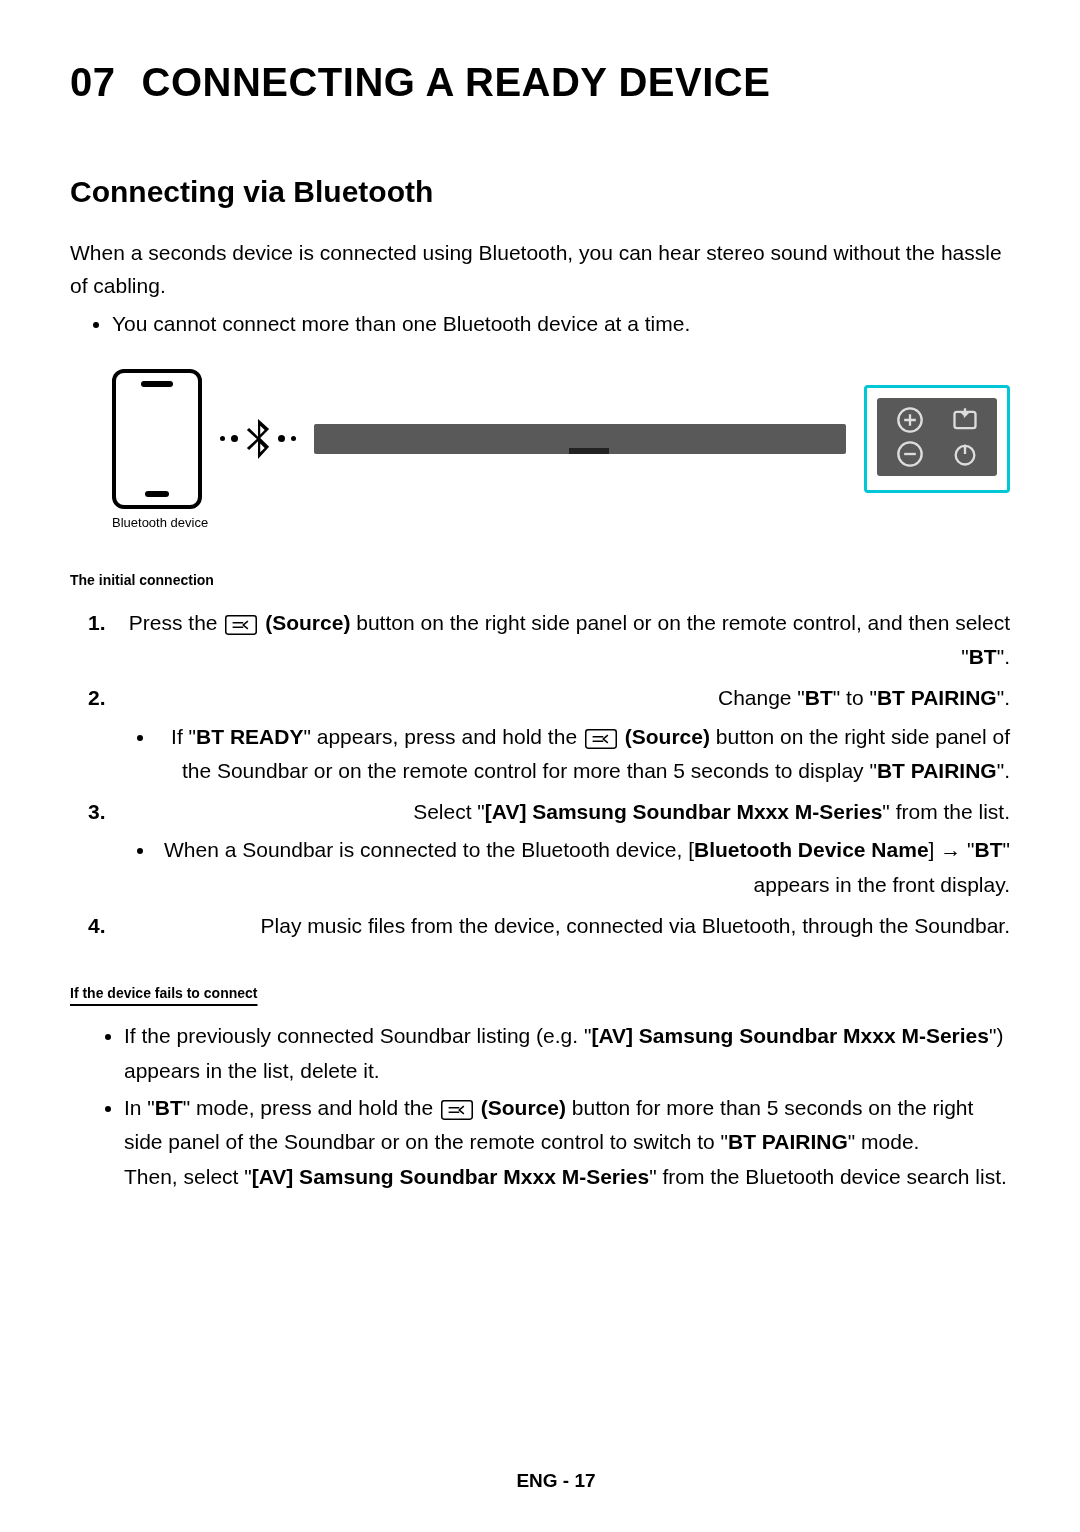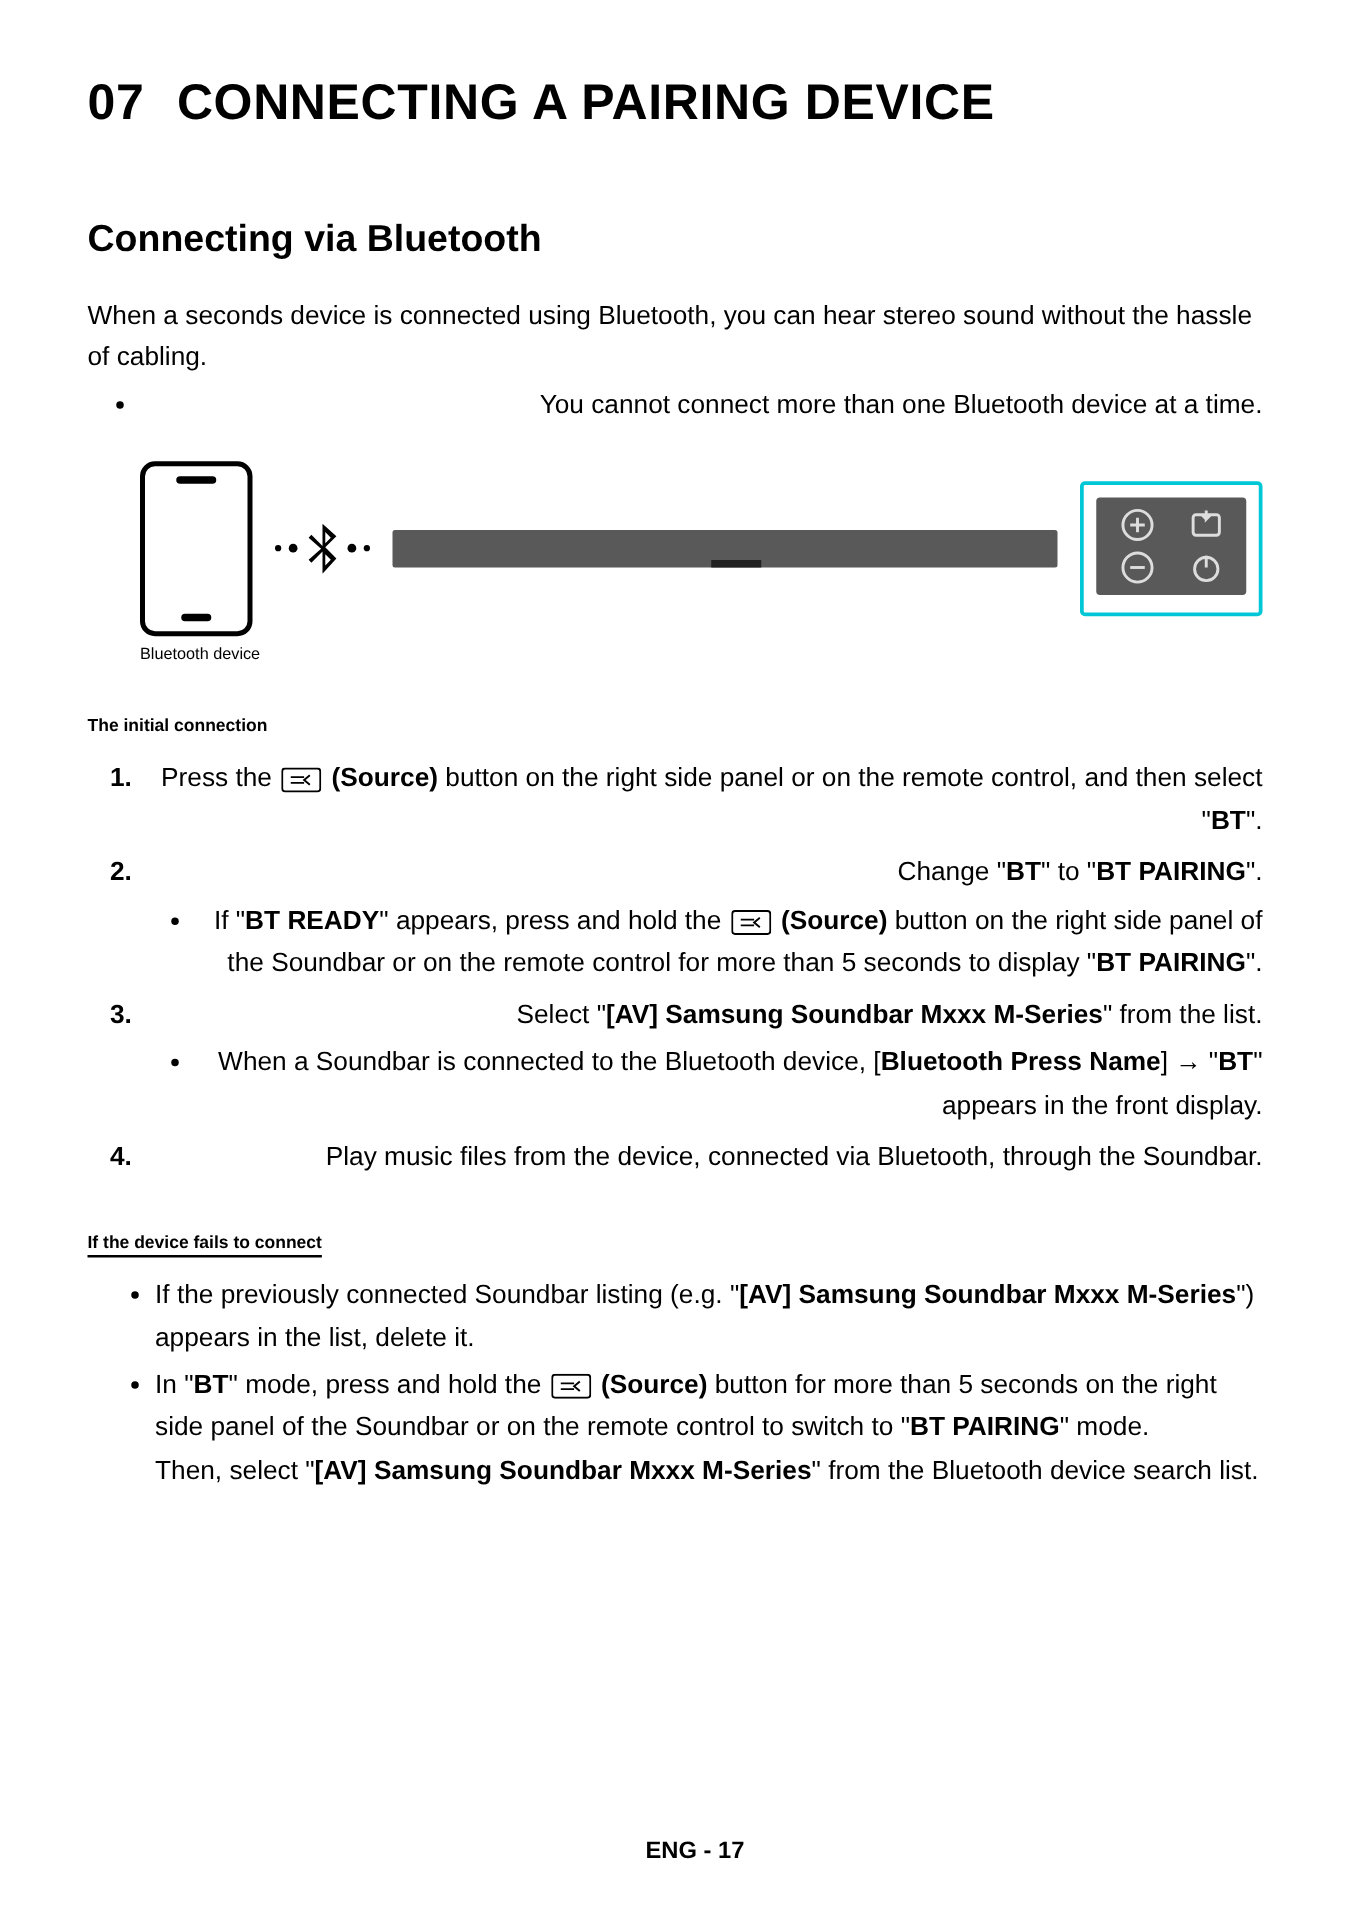--- a/index.html
+++ b/index.html
@@ -3,21 +3,21 @@
 <meta charset="utf-8">
 <style>
   * { box-sizing: border-box; margin: 0; padding: 0; }
   html, body { width: 1080px; height: 1532px; background: #fff; font-family: Arial, Helvetica, sans-serif; color: #000; }
   .page { padding: 60px 70px 40px 70px; position: relative; height: 100%; }
   .chapter-title { font-size: 40px; font-weight: 900; letter-spacing: 0.5px; margin-bottom: 70px; }
   .chapter-title .num { margin-right: 26px; }
   .section-title { font-size: 30px; font-weight: 900; margin-bottom: 28px; }
   .para { font-size: 21px; line-height: 1.55; margin-bottom: 6px; }
   ul.top-bullets { list-style: disc; padding-left: 42px; margin-top: 2px; margin-bottom: 28px; }
-  ul.top-bullets li { font-size: 21px; line-height: 1.55; text-align: right; }
+  ul.top-bullets li { font-size: 21px; line-height: 1.55; }
   .diagram { display: flex; align-items: center; gap: 18px; margin: 10px 0 6px 42px; }
   .phone { width: 90px; height: 140px; border: 4px solid #000; border-radius: 12px; position: relative; background: #fff; }
   .phone::before { content: ""; position: absolute; top: 8px; left: 30%; width: 40%; height: 6px; background: #000; border-radius: 3px; }
   .phone::after { content: ""; position: absolute; bottom: 8px; left: 35%; width: 30%; height: 6px; background: #000; border-radius: 3px; }
   .bt-link { display: flex; align-items: center; gap: 6px; font-size: 30px; line-height: 1; }
   .bt-link .dot { width: 7px; height: 7px; background: #000; border-radius: 50%; }
   .bt-link .dot.sm { width: 5px; height: 5px; }
   .bt-link .bt-svg { width: 28px; height: 40px; }
   .soundbar { flex: 1; height: 30px; background: #595959; border-radius: 2px; position: relative; }
   .soundbar::after { content: ""; position: absolute; left: 48%; bottom: 0; width: 40px; height: 6px; background: #222; }
@@ -38,21 +38,21 @@
   .src-icon { display: inline-block; vertical-align: -5px; margin: 0 2px; }
   .src-icon svg { width: 32px; height: 20px; display: block; }
   b { font-weight: 700; }
 </style>
 </head>
 <body>
 
 <div class="page">
 
   <h1 class="chapter-title">
-    <span class="num">07</span><span>CONNECTING A PAIRING DEVICE</span>
+    <span class="num">07</span><span>CONNECTING A READY DEVICE</span>
   </h1>
 
   <h2 class="section-title">Connecting via Bluetooth</h2>
 
   <p class="para">When a seconds device is connected using Bluetooth, you can hear stereo sound without the hassle of cabling.</p>
 
   <ul class="top-bullets">
     <li>You cannot connect more than one Bluetooth device at a time.</li>
   </ul>
 
@@ -117,21 +117,21 @@
                 <rect x="1" y="1" width="40" height="24" rx="3" fill="none" stroke="#000" stroke-width="2"></rect>
                 <path d="M10 10h14M10 16h14M30 8l-6 5l6 5" fill="none" stroke="#000" stroke-width="2"></path>
               </svg></span> <b>(Source)</b><span> button on the right side panel of the Soundbar or on the remote control for more than 5 seconds to display "</span><b>BT PAIRING</b><span>".</span>
         </li>
       </ul>
     </li>
     <li>
       <span>Select "</span><b>[AV] Samsung Soundbar Mxxx M-Series</b><span>" from the list.</span>
       <ul class="sub">
         <li>
-          <span>When a Soundbar is connected to the Bluetooth device, [</span><b>Bluetooth Press Name</b><span>] → "</span><b>BT</b><span>" appears in the front display.</span>
+          <span>When a Soundbar is connected to the Bluetooth device, [</span><b>Bluetooth Device Name</b><span>] → "</span><b>BT</b><span>" appears in the front display.</span>
         </li>
       </ul>
     </li>
     <li>Play music files from the device, connected via Bluetooth, through the Soundbar.</li>
   </ol>
 
   <div class="subheading underline mt-big">If the device fails to connect</div>
 
   <ul class="sub" style="padding-left:54px;">
     <li>

